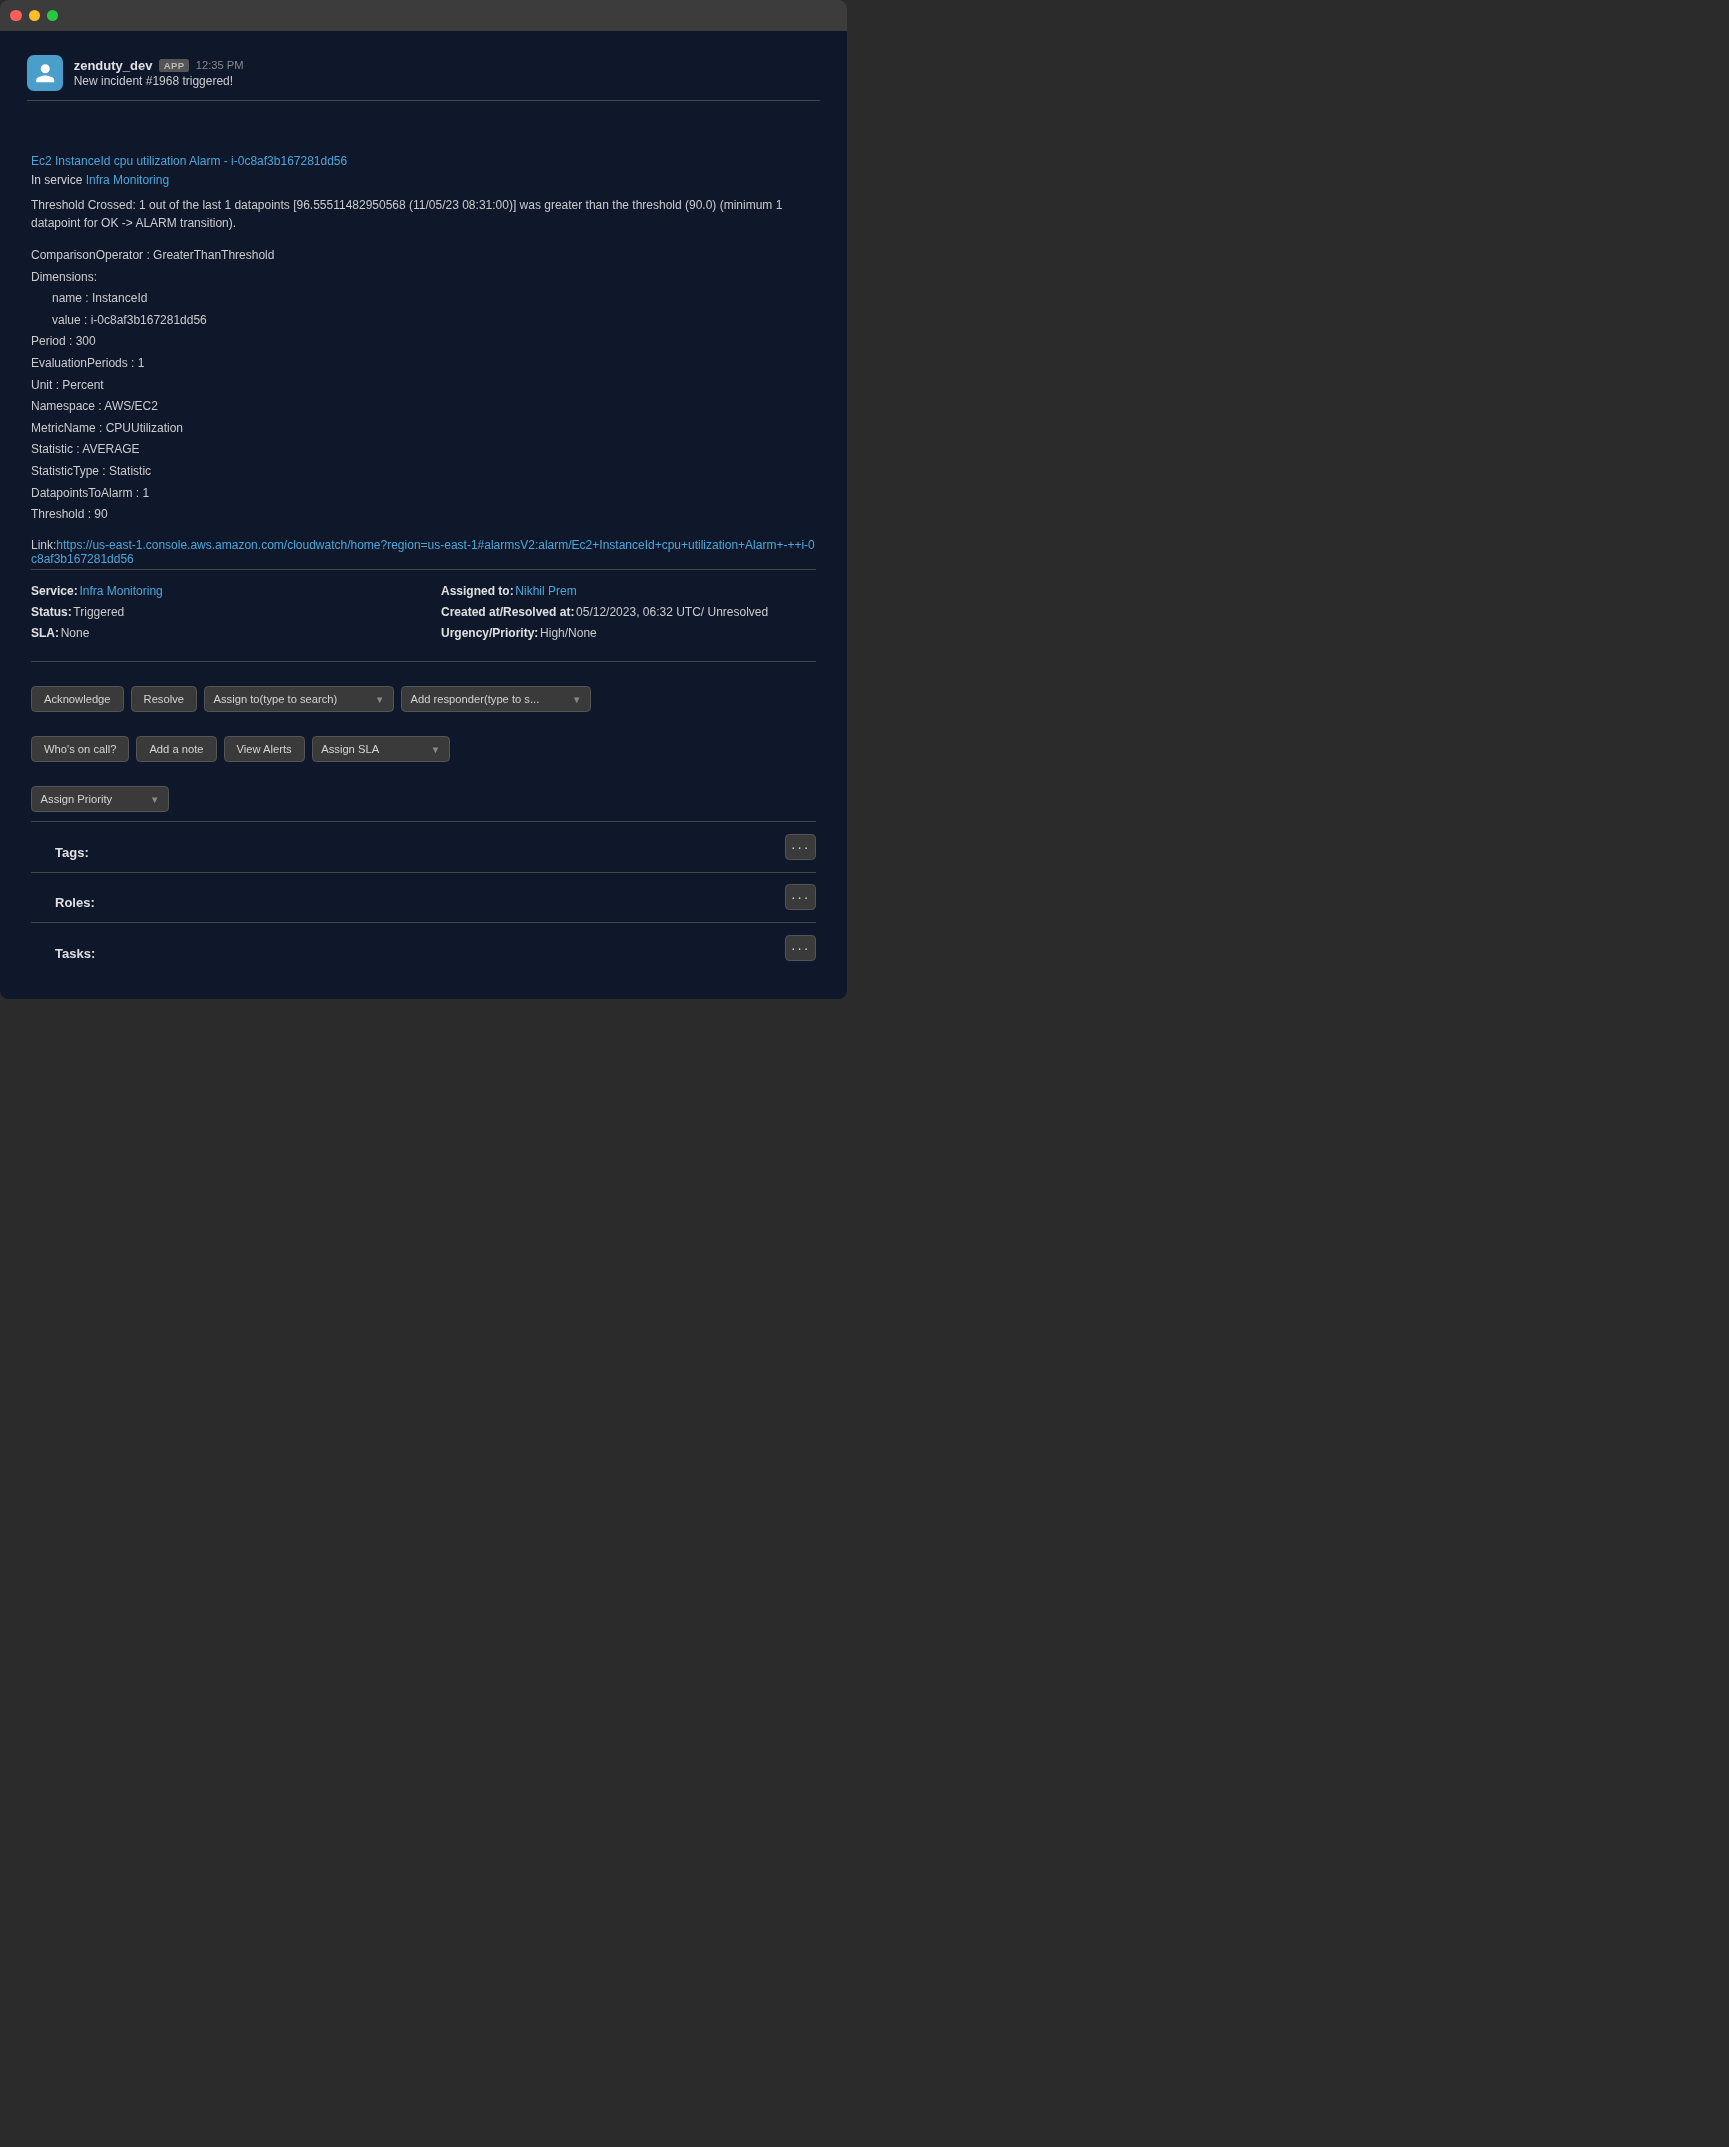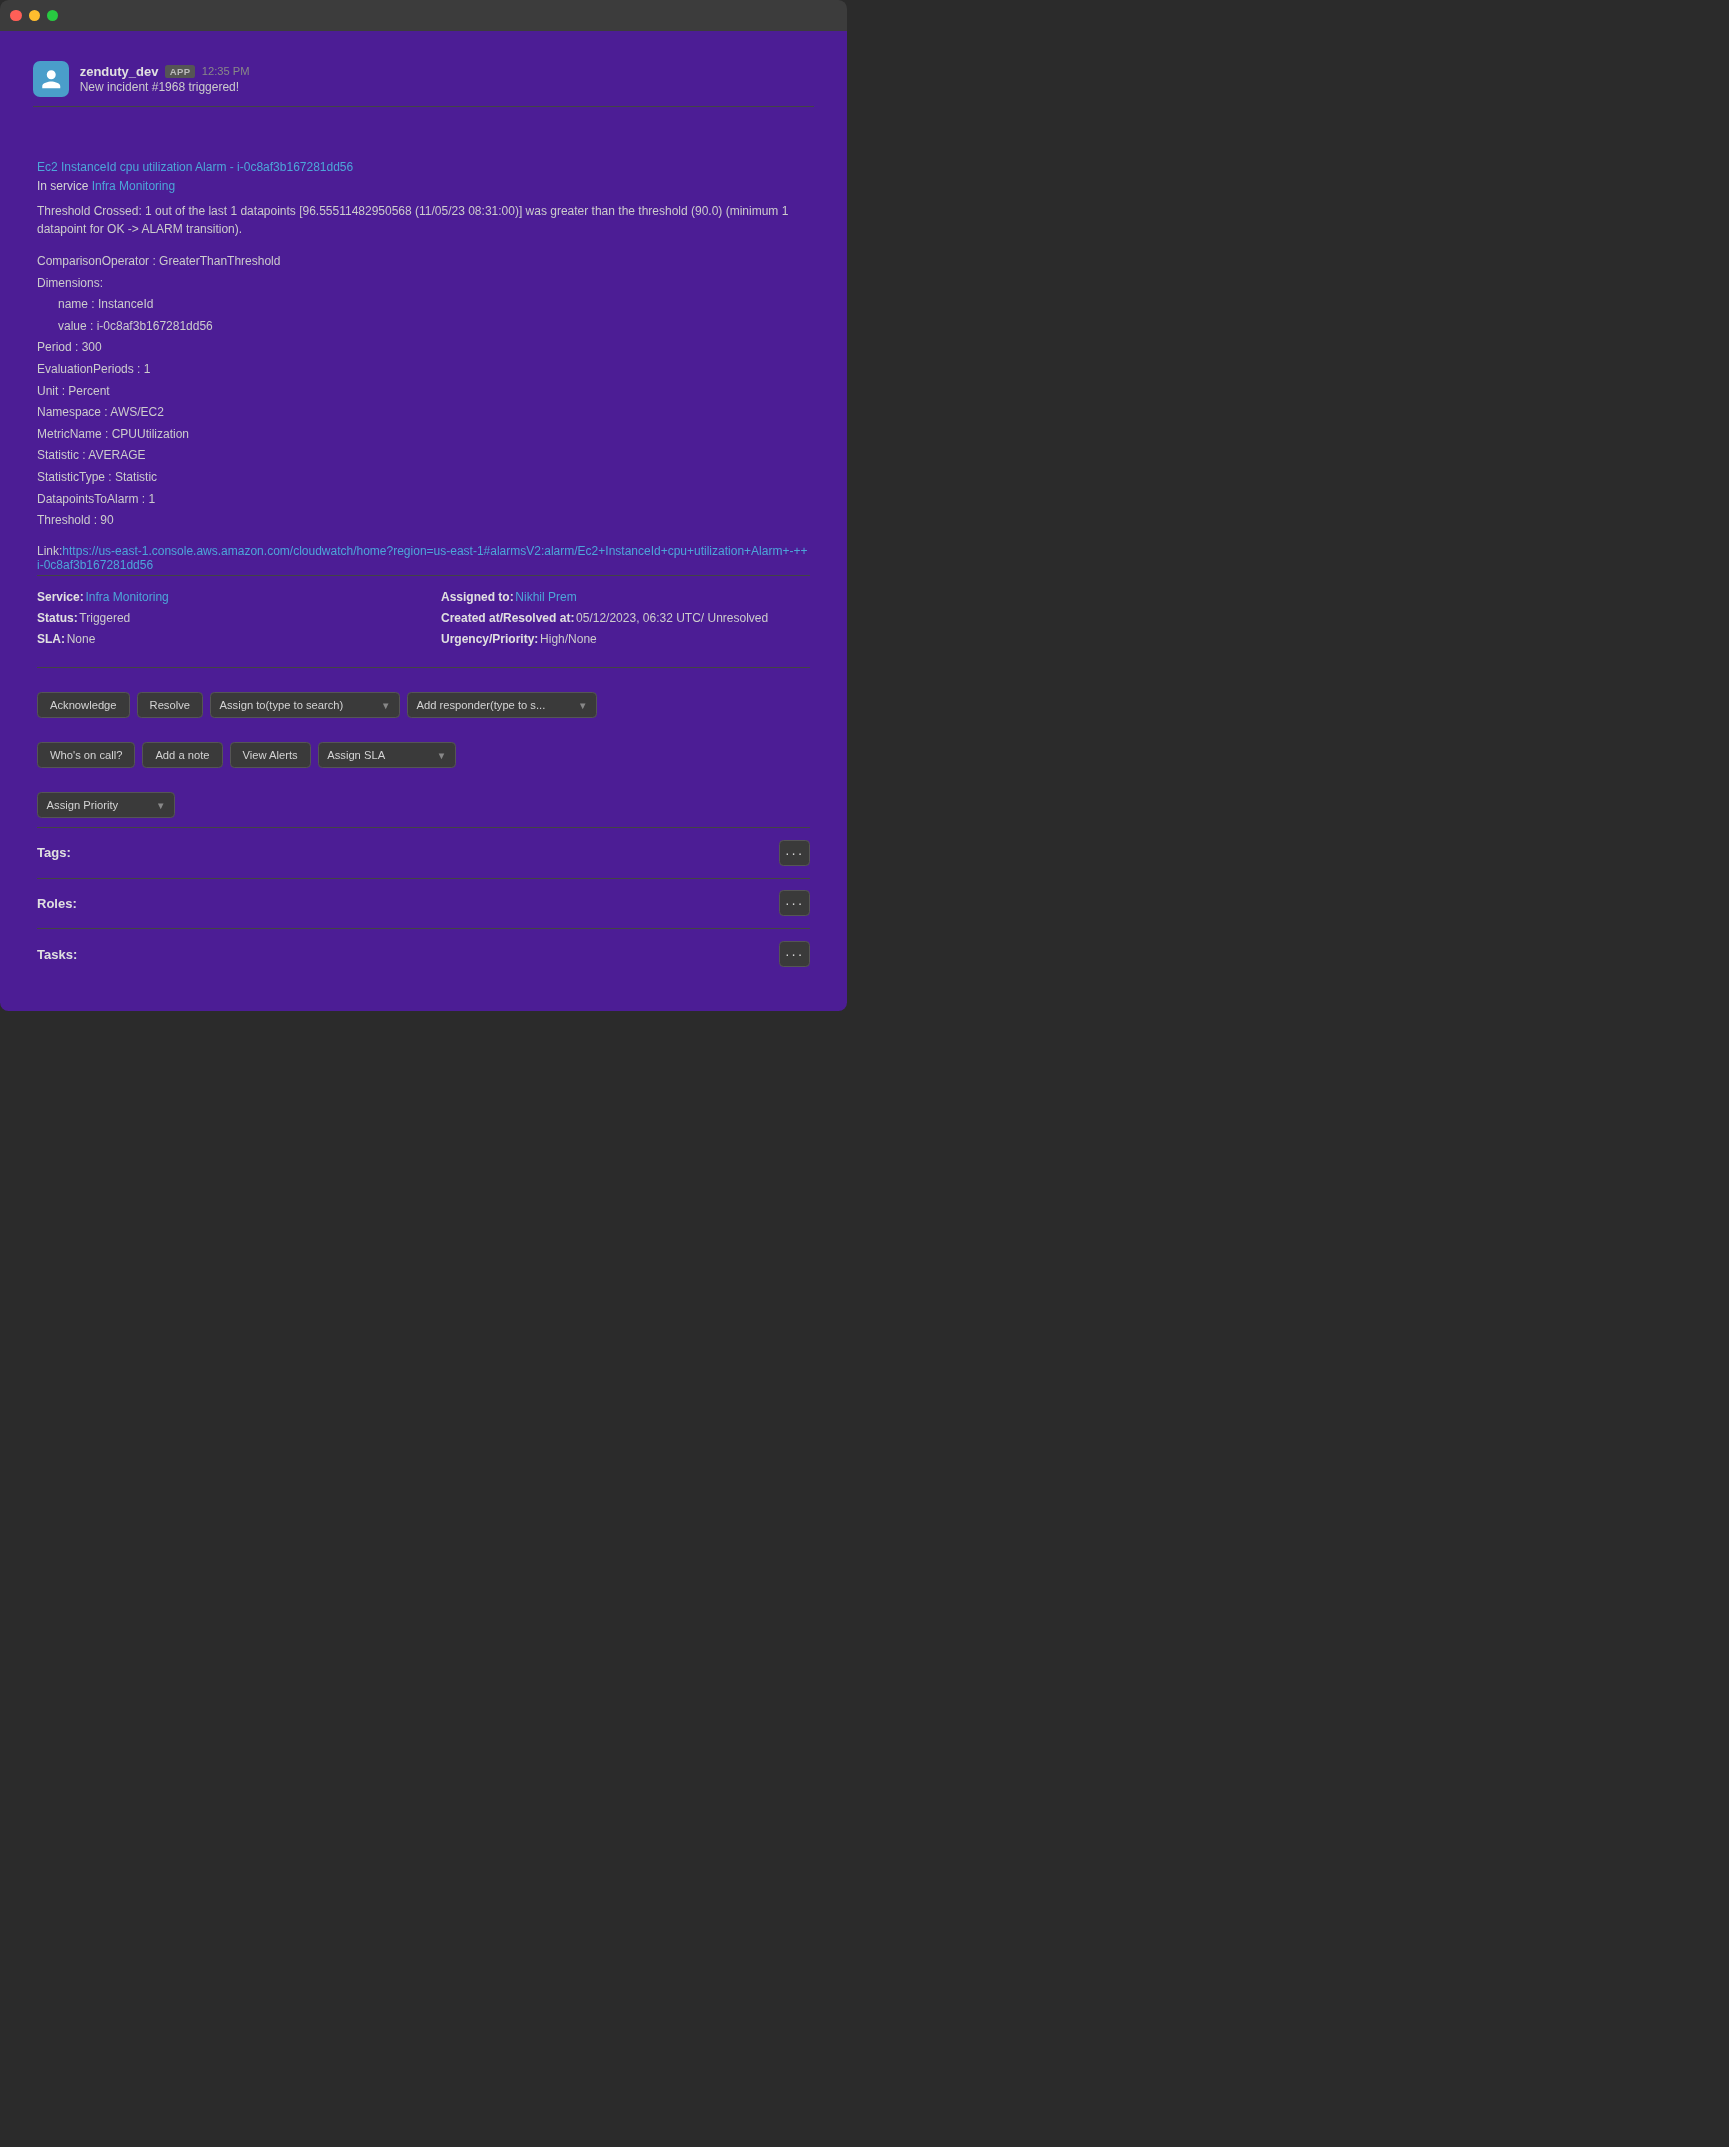--- a/index.html
+++ b/index.html
@@ -28,22 +28,22 @@
       height: 11.2px;
       border-radius: 50%;
       display: inline-block;
     }
     .tl-red { background: #ff5f57; }
     .tl-yellow { background: #ffbd2e; }
     .tl-green { background: #28ca41; }
 
     
     .content {
-      background: #4c1d95;
-      padding: 16px;
+      background: #0f172a;
+      padding: 10px;
       border-radius: 0 0 8.6px 8.6px;
       overflow: hidden;
     }
 
     
     .message-header {
       display: flex;
       align-items: center;
       padding: 14px 17.3px 8.6px 17.3px;
       gap: 10.4px;
@@ -226,23 +226,24 @@
       font-size: 9.5px;
     }
 
     .btn-select-wide {
       min-width: 190px;
     }
 
     
     .section-row {
       display: flex;
-      align-items: center;
+      align-items: flex-end;
       justify-content: space-between;
       padding: 12px 0;
+      margin-left: 24px;
     }
     .section-label {
       font-weight: 700;
       color: #e0e0e0;
       font-size: 13px;
     }
     .more-btn {
       background: #3a3a3a;
       border: 0.9px solid #555;
       color: #d4d4d4;

